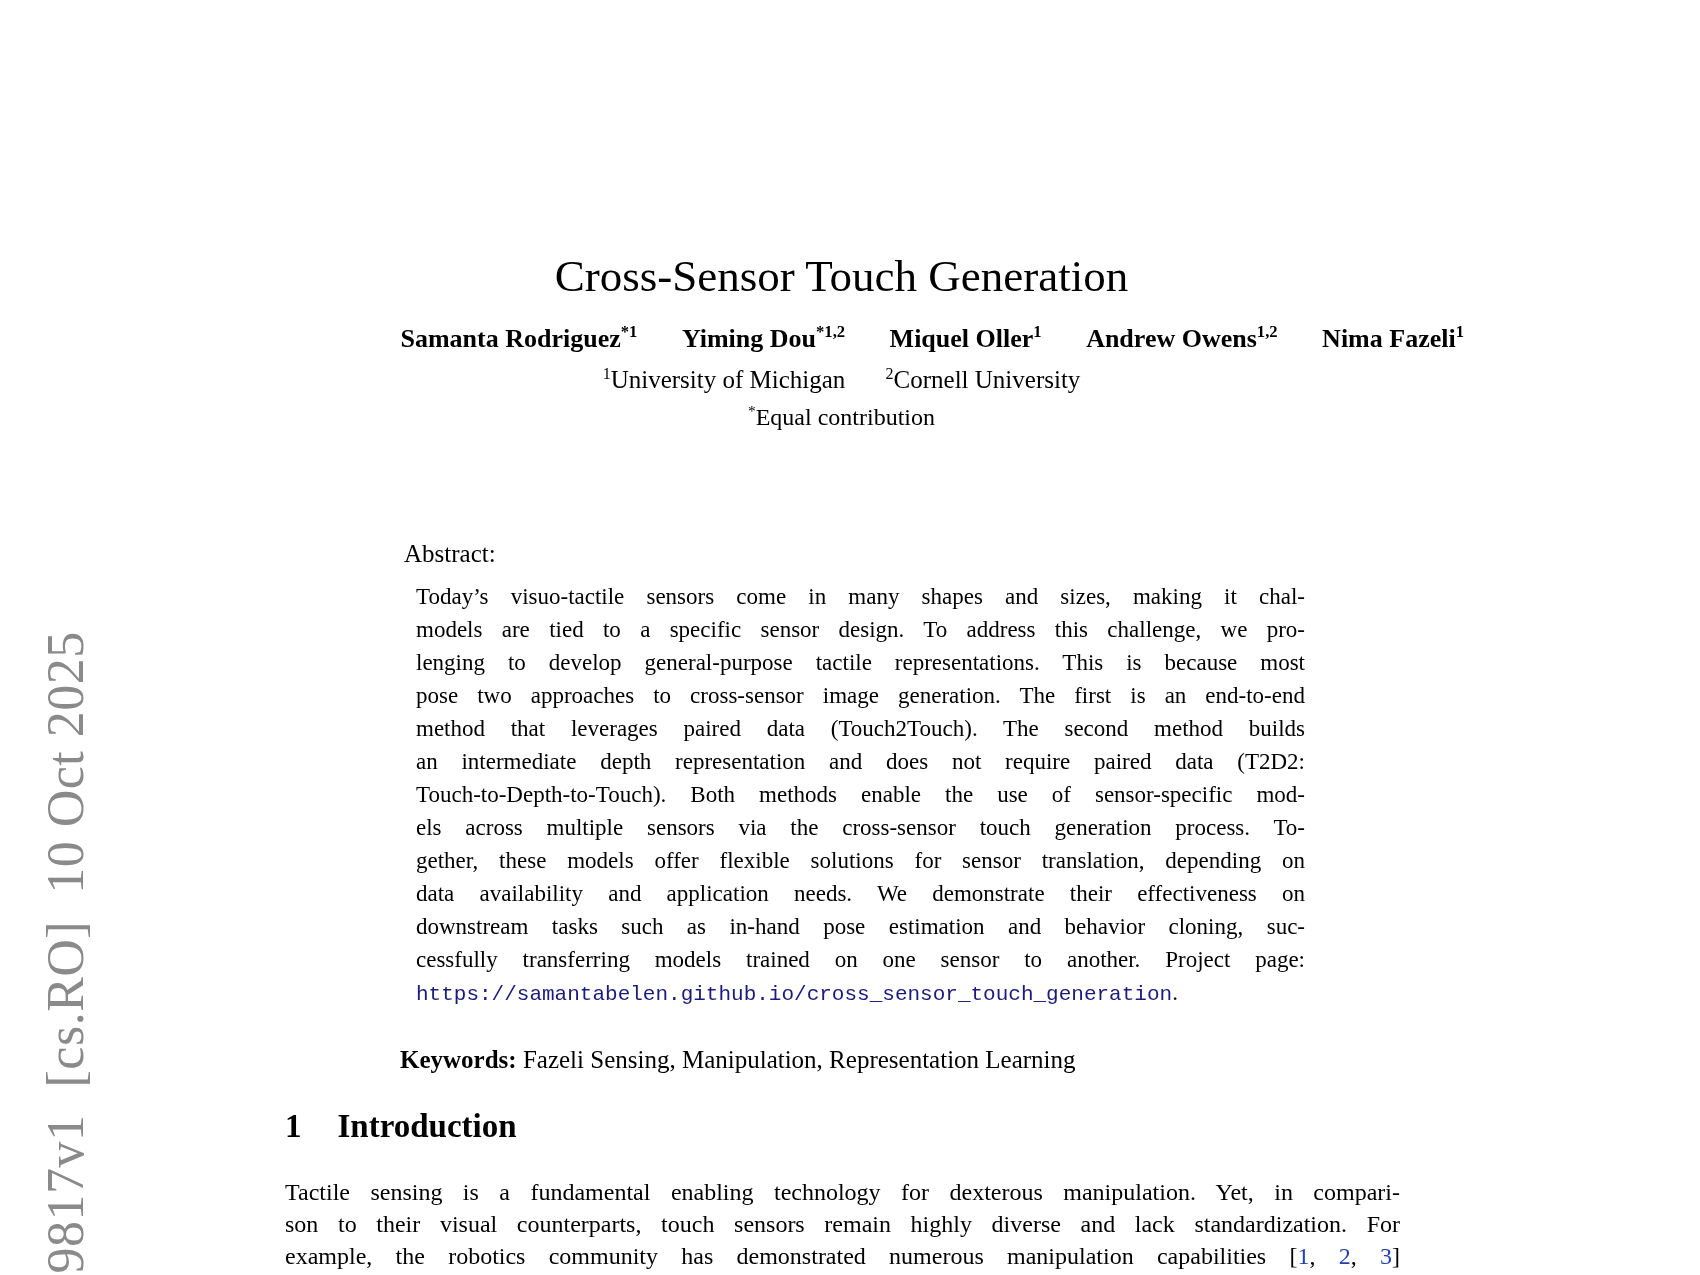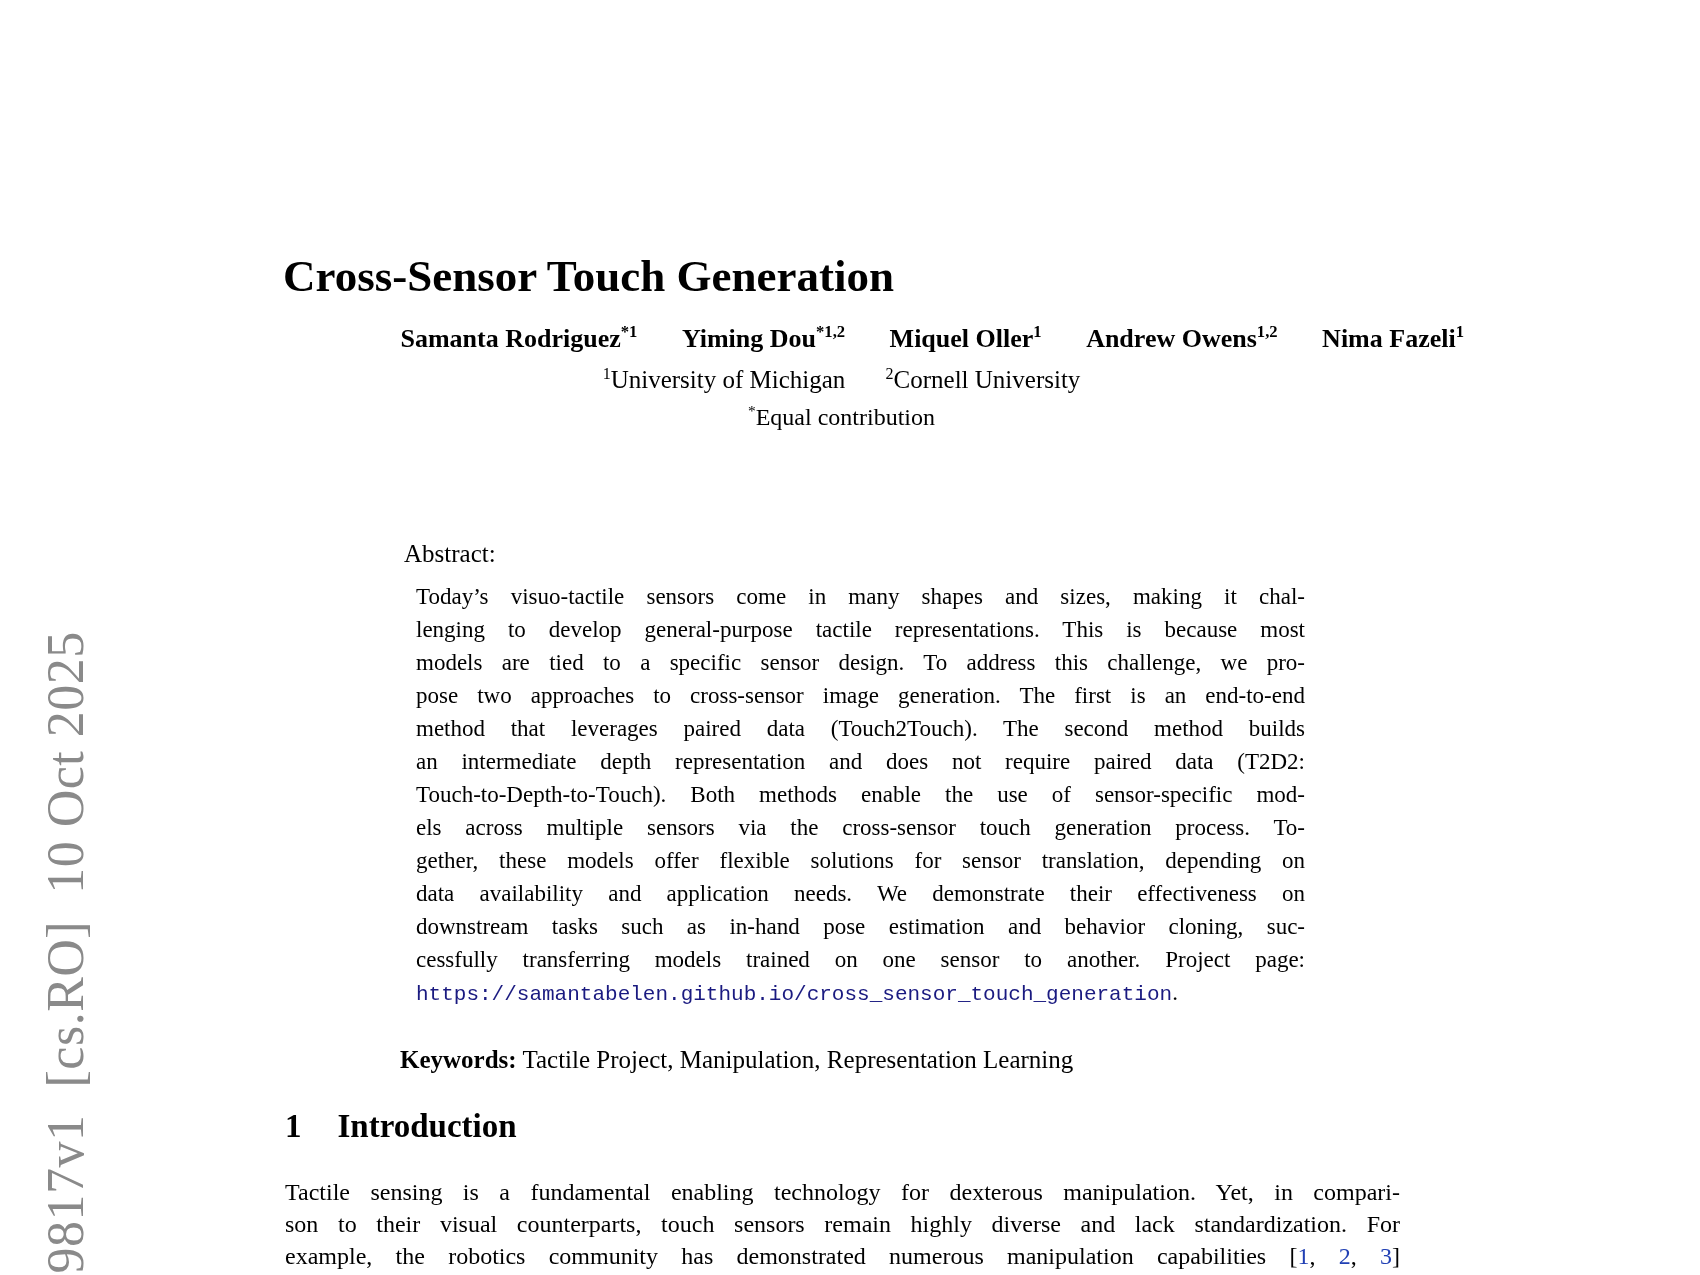--- a/index.html
+++ b/index.html
@@ -24,21 +24,22 @@
     transform: rotate(-90deg);
     transform-origin: top left;
     font-size: 52px;
     color: #8a8a8a;
     white-space: pre;
     letter-spacing: 0.5px;
   }
 
   .title {
     position: absolute; left: 283px; top: 220px; width: 1117px;
-    font-size: 45px; font-weight: 700;
+    text-align: center;
+    font-size: 45px; font-weight: 400;
   }
 
   .authors {
     position: absolute; left: 200px; top: 324px; width: 1283px;
     text-align: right;
     font-size: 26px; font-weight: 700;
     white-space: nowrap;
   }
   .author { display: inline-block; margin: 0 19px; }
   .sup {
@@ -136,38 +137,38 @@
   </div>
 
   <div class="equal-note">
     <span class="sup">*</span><span>Equal contribution</span>
   </div>
 
   <div class="abstract-label">Abstract:</div>
 
   <div class="abstract-body">
     <div class="aline">Today’s visuo-tactile sensors come in many shapes and sizes, making it chal-</div>
+    <div class="aline">models are tied to a specific sensor design. To address this challenge, we pro-</div>
     <div class="aline">lenging to develop general-purpose tactile representations. This is because most</div>
-    <div class="aline">models are tied to a specific sensor design. To address this challenge, we pro-</div>
     <div class="aline">pose two approaches to cross-sensor image generation. The first is an end-to-end</div>
     <div class="aline">method that leverages paired data (Touch2Touch). The second method builds</div>
     <div class="aline">an intermediate depth representation and does not require paired data (T2D2:</div>
     <div class="aline">Touch-to-Depth-to-Touch). Both methods enable the use of sensor-specific mod-</div>
     <div class="aline">els across multiple sensors via the cross-sensor touch generation process. To-</div>
     <div class="aline">gether, these models offer flexible solutions for sensor translation, depending on</div>
     <div class="aline">data availability and application needs. We demonstrate their effectiveness on</div>
     <div class="aline">downstream tasks such as in-hand pose estimation and behavior cloning, suc-</div>
     <div class="aline">cessfully transferring models trained on one sensor to another. Project page:</div>
     <div class="aline url-line">
       <a class="url" href="#">https://samantabelen.github.io/cross_sensor_touch_generation</a><span class="url-period">.</span>
     </div>
   </div>
 
   <div class="keywords">
-    <span class="label">Keywords:</span><span> Tactile Project, Manipulation, Representation Learning</span>
+    <span class="label">Keywords:</span><span> Fazeli Sensing, Manipulation, Representation Learning</span>
   </div>
 
   <div class="section-heading">
     <span class="number">1</span><span>Introduction</span>
   </div>
 
   <div class="intro-paragraph">
     <div class="iline">Tactile sensing is a fundamental enabling technology for dexterous manipulation. Yet, in compari-</div>
     <div class="iline">son to their visual counterparts, touch sensors remain highly diverse and lack standardization. For</div>
     <div class="iline">

